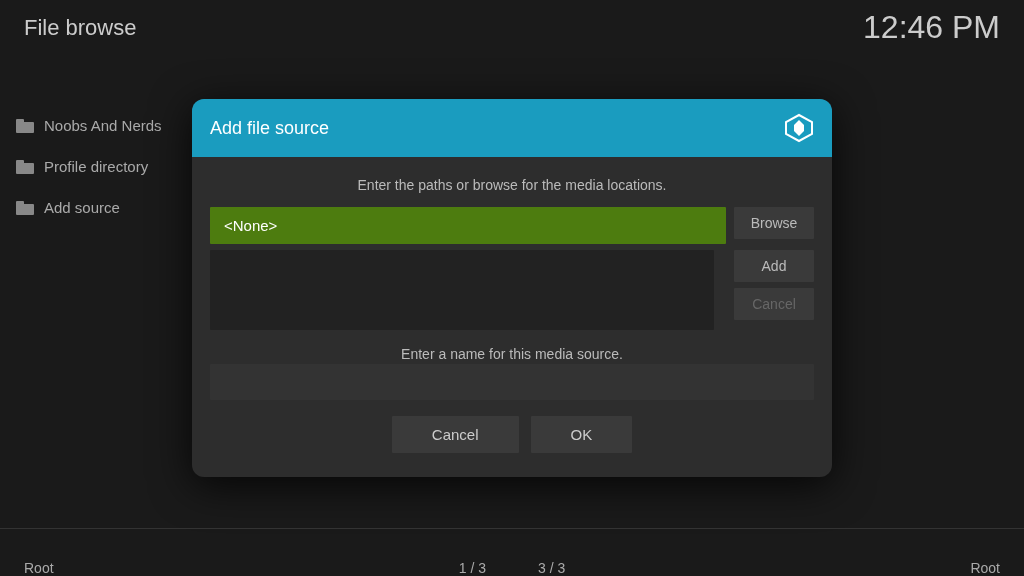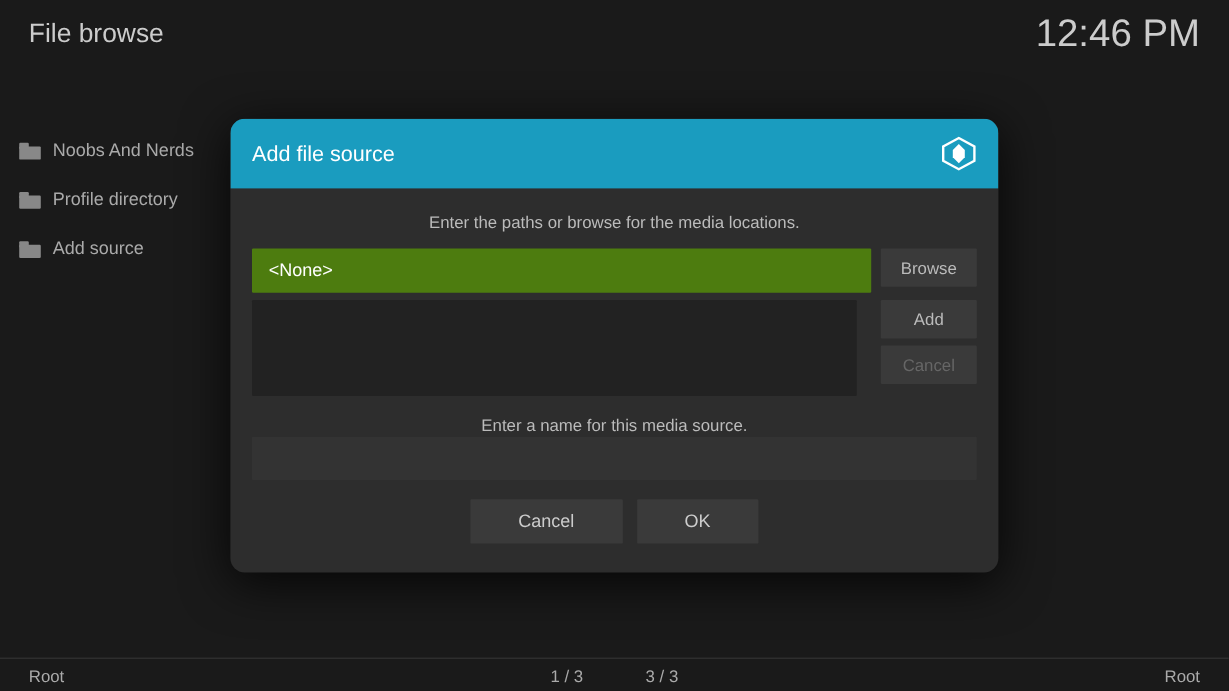--- a/index.html
+++ b/index.html
@@ -82,23 +82,23 @@
       width: 8px;
       height: 5px;
       background: #888;
       border-radius: 1px 1px 0 0;
     }
 
     
     #bottom-bar {
       position: absolute;
       bottom: 0; left: 0; right: 0;
-      height: 28px;
-      display: flex;
-      align-items: center;
+      height: 48px;
+      display: flex;
+      align-items: flex-end;
       justify-content: space-between;
       padding: 0 24px;
       border-top: 1px solid #333;
     }
 
     .bottom-label {
       font-size: 14px;
       color: #aaa;
     }
 

